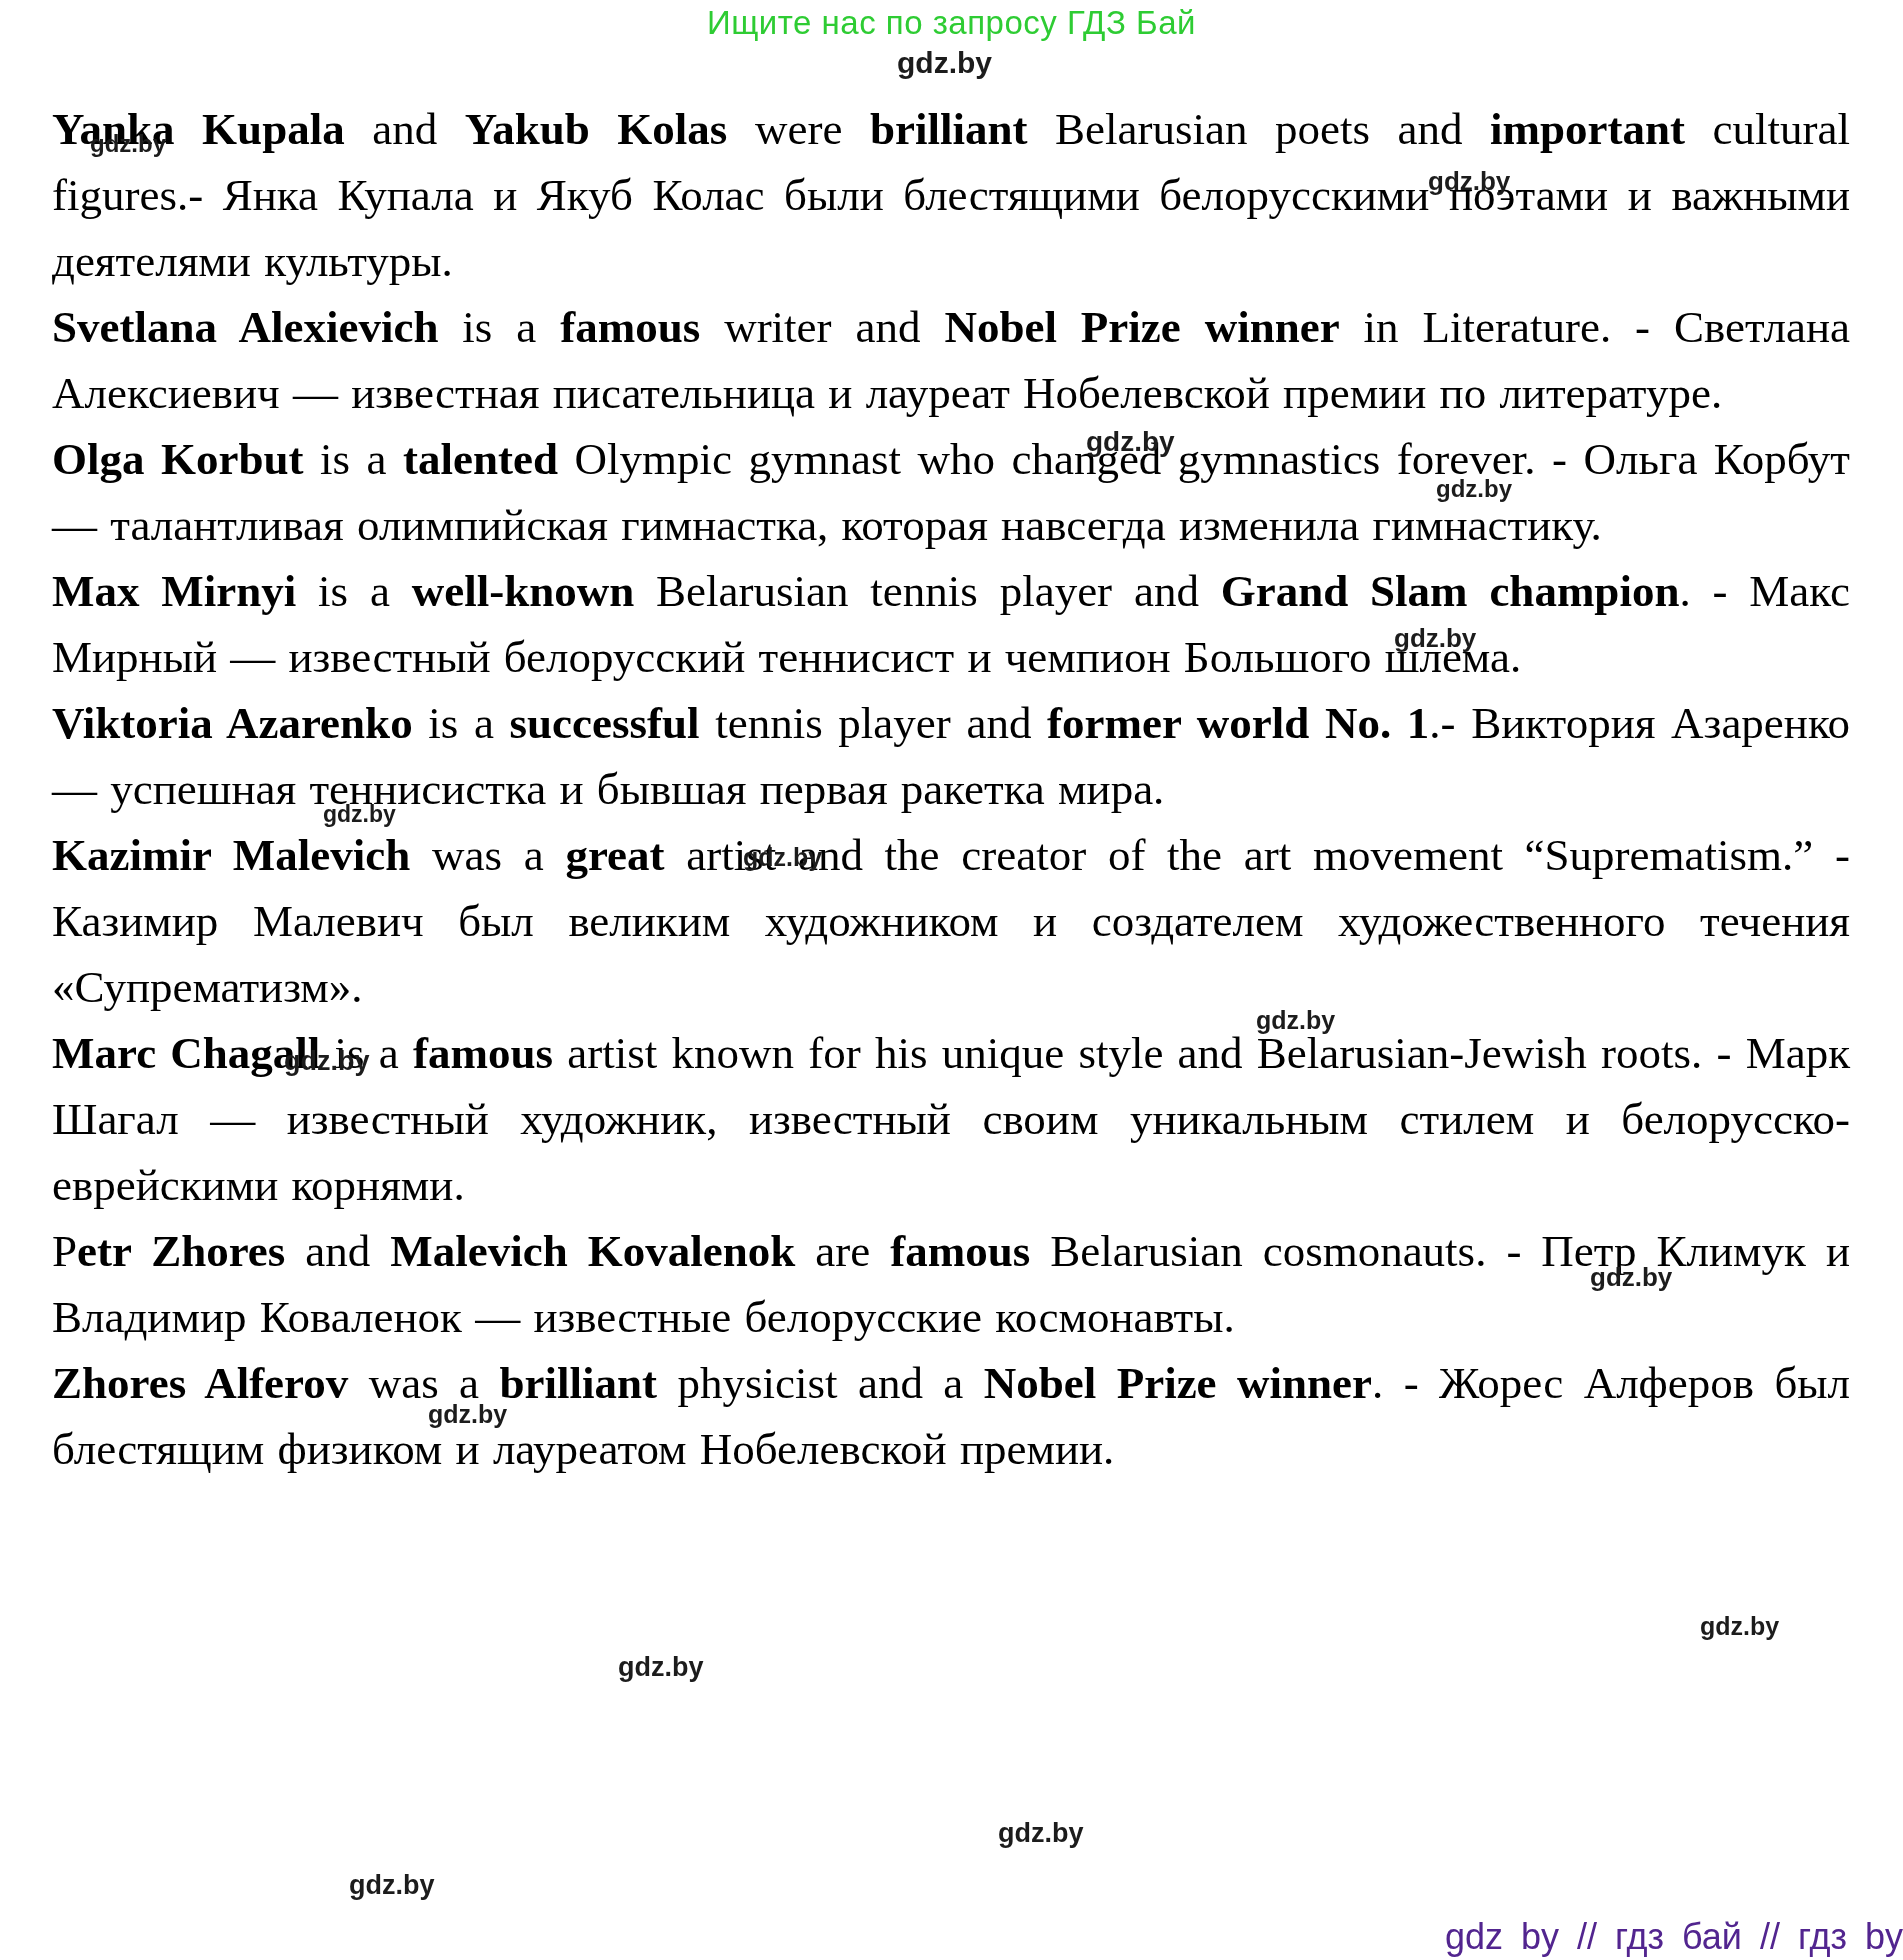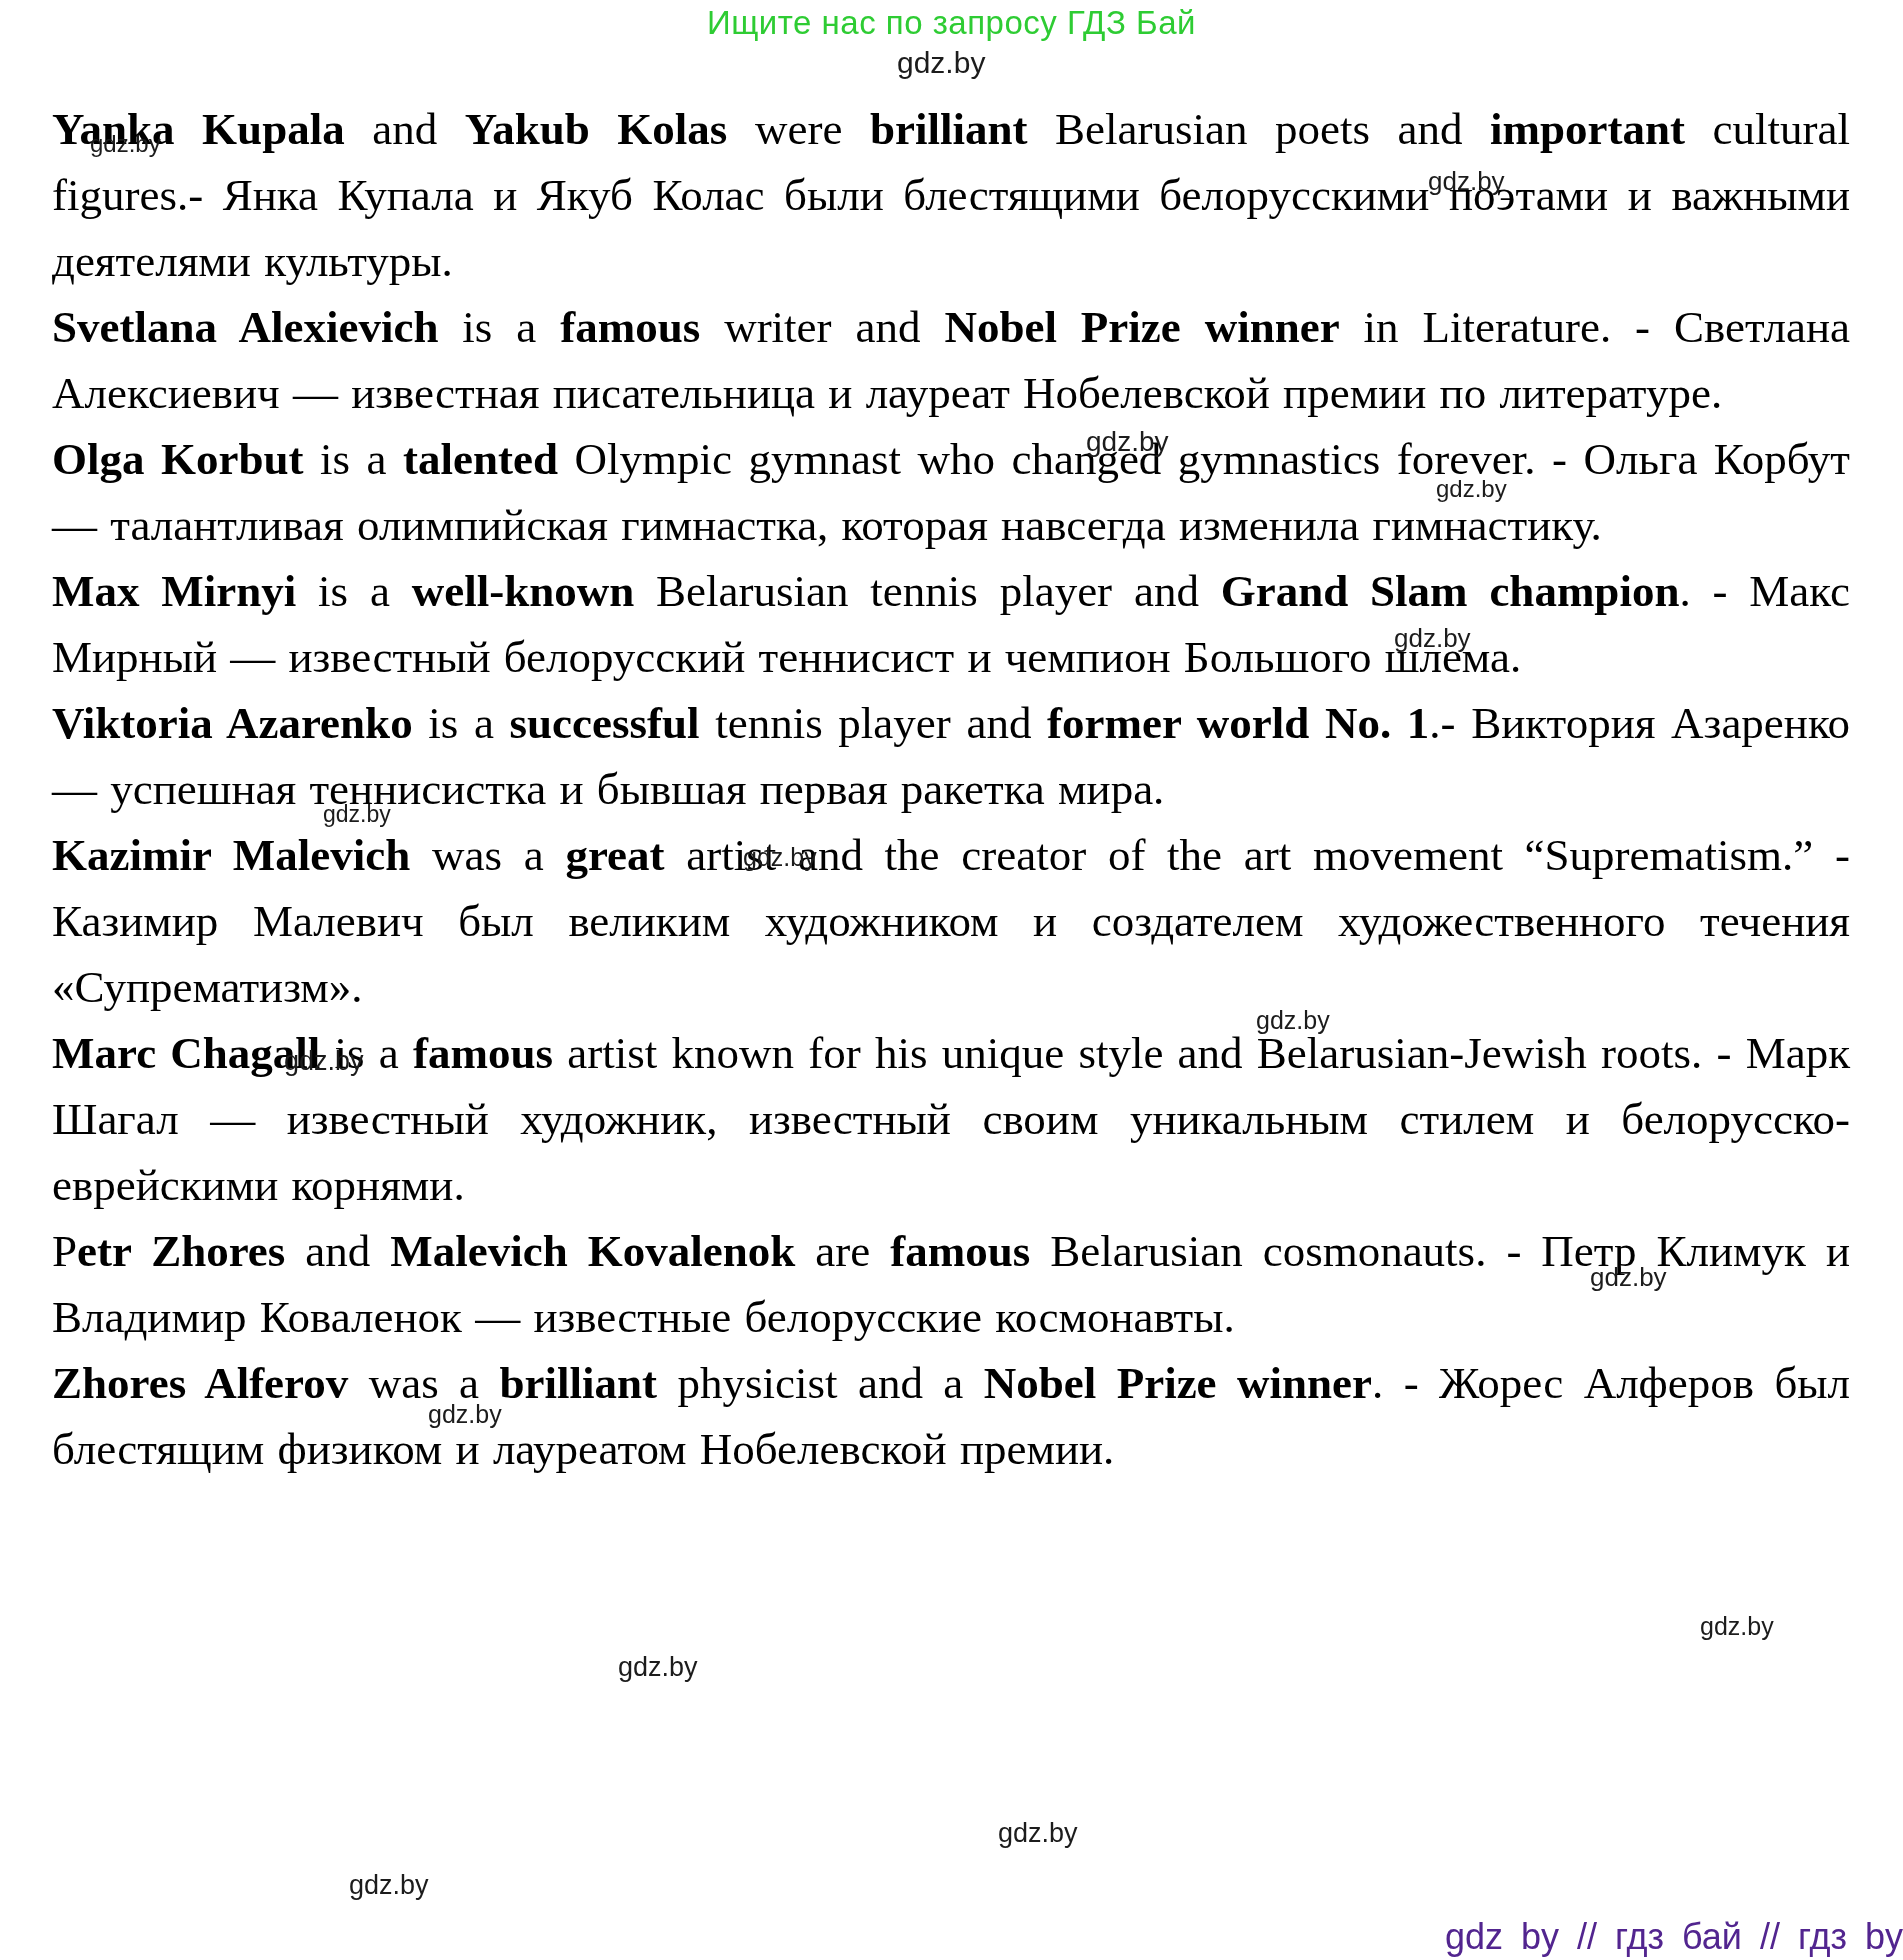--- a/index.html
+++ b/index.html
@@ -43,20 +43,21 @@
   }
   .text-block b {
     font-weight: 700;
   }
   .watermark {
     position: absolute;
     font-family: "Liberation Sans", sans-serif;
     color: #1c1c1c;
     white-space: nowrap;
     line-height: 1;
+    font-weight: bold;
   }
   .footer-line {
     position: absolute;
     top: 1916px;
     left: 0;
     width: 100%;
     text-align: right;
     font-family: "Liberation Sans", sans-serif;
     font-size: 36px;
     word-spacing: 8px;

